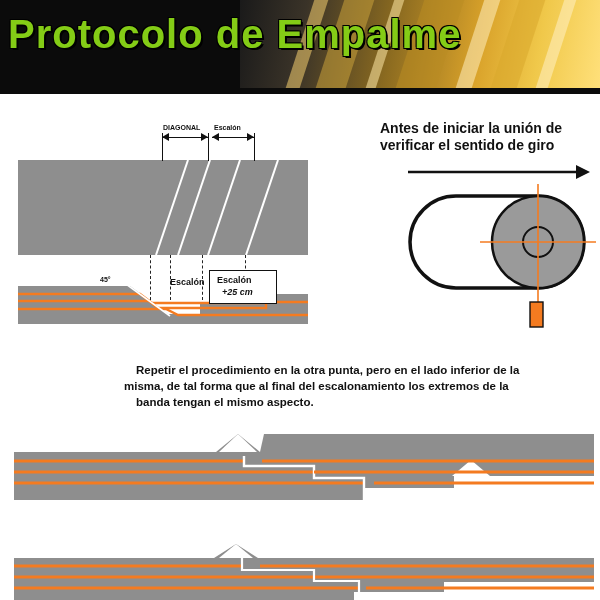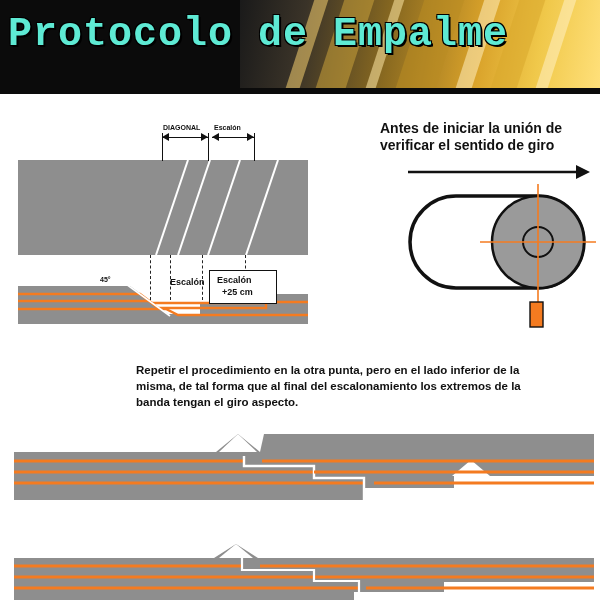--- a/index.html
+++ b/index.html
@@ -25,25 +25,25 @@
   .banner .bar{position:absolute;top:0;height:88px;opacity:.55;}
   .b1{left:300px;width:14px;background:#f5d070;transform:skewX(-18deg);}
   .b2{left:330px;width:30px;background:#caa23a;transform:skewX(-18deg);}
   .b3{left:380px;width:10px;background:#ffe9a8;transform:skewX(-18deg);}
   .b4{left:410px;width:40px;background:#b98c22;transform:skewX(-18deg);}
   .b5{left:470px;width:16px;background:#ffeec0;transform:skewX(-18deg);}
   .b6{left:505px;width:26px;background:#d8a72c;transform:skewX(-18deg);}
   .b7{left:550px;width:12px;background:#fff0c4;transform:skewX(-18deg);}
   .banner-title{
     position:absolute;left:8px;top:12px;width:584px;
-    font-family:Liberation Mono, monospace;
+    font-family:Liberation Sans, sans-serif;
     font-weight:bold;
     font-size:40px;
     letter-spacing:1px;
-    color:#5eead4;
+    color:#84cc16;
     text-shadow:2px 2px 0 #000, -1px -1px 0 #000, 1px -1px 0 #000, -1px 1px 0 #000;
     white-space:nowrap;
   }
   .banner-underline{
     position:absolute;left:0;top:88px;width:600px;height:6px;background:#0b0b0b;
   }
 
   
   .grayblock{position:absolute;background:#8e8e8e;}
   .dashline{position:absolute;border-left:1px dashed #222;}
@@ -125,21 +125,21 @@
     <path d="M0,25 L148,25 L160,31 L290,31" stroke="#f47b20" stroke-width="2.4" fill="none"></path>
 
     <line x1="108" y1="0" x2="152" y2="32" stroke="#ffffff" stroke-width="1.6"></line>
   </svg>
 
   <div class="tiny" style="position:absolute;left:100px;top:276px;">45°</div>
   <div class="small" style="position:absolute;left:170px;top:277px;">Escalón</div>
 
   <div class="box" style="left:209px;top:270px;width:66px;height:32px;">
     <div class="small" style="position:absolute;left:7px;top:4px;">Escalón</div>
-    <div class="small" style="position:absolute;left:12px;top:16px;">+25 cm</div>
+    <div class="small" style="position:absolute;left:12px;top:16px;font-style:italic;">+25 cm</div>
   </div>
 
   <div class="roller-head" style="left:380px;top:120px;width:230px;">Antes de iniciar la unión de</div>
   <div class="roller-head" style="left:380px;top:137px;width:230px;">verificar el sentido de giro</div>
 
   <svg style="position:absolute;left:398px;top:162px;width:202px;height:175px;">
 
     <line x1="10" y1="10" x2="178" y2="10" stroke="#111" stroke-width="2.5"></line>
     <polygon points="178,3 192,10 178,17" fill="#111"></polygon>
 
@@ -148,22 +148,22 @@
     <circle cx="140" cy="80" r="46" fill="#9a9a9a" stroke="#111" stroke-width="2.5"></circle>
     <circle cx="140" cy="80" r="15" fill="#9a9a9a" stroke="#111" stroke-width="2"></circle>
 
     <line x1="140" y1="22" x2="140" y2="142" stroke="#f47b20" stroke-width="1.6"></line>
     <line x1="82" y1="80" x2="198" y2="80" stroke="#f47b20" stroke-width="1.6"></line>
 
     <rect x="132" y="140" width="13" height="25" fill="#f47b20" stroke="#111" stroke-width="1.4"></rect>
   </svg>
 
   <div class="para" style="left:96px;top:362px;width:430px;">Repetir el procedimiento en la otra punta, pero en el lado inferior de la</div>
-  <div class="para" style="left:96px;top:378px;width:430px;">misma, de tal forma que al final del escalonamiento los extremos de la</div>
-  <div class="para" style="left:96px;top:394px;width:430px;">banda tengan el giro aspecto.</div>
+  <div class="para" style="left:84px;top:378px;width:430px;">misma, de tal forma que al final del escalonamiento los extremos de la</div>
+  <div class="para" style="left:96px;top:394px;width:430px;">banda tengan el mismo aspecto.</div>
 
   <svg style="position:absolute;left:14px;top:432px;width:580px;height:100px;">
 
     <path d="M0,24 L200,24 L225,4 L250,24 L250,34 L330,34 L330,46 L420,46 L420,58 L580,58 L580,0 L0,0 Z" fill="#ffffff"></path>
     <path d="M0,20 L202,20 L224,2 L246,20 L580,20 L580,44 L440,44 L440,56 L350,56 L350,68 L0,68 Z" fill="#8e8e8e"></path>
 
     <path d="M205,20 L224,2 L243,20 Z" fill="#ffffff" stroke="#8e8e8e" stroke-width="0"></path>
     <path d="M438,44 L457,28 L476,44 Z" fill="#ffffff"></path>
 
     <line x1="0" y1="29" x2="230" y2="29" stroke="#f47b20" stroke-width="3"></line>

